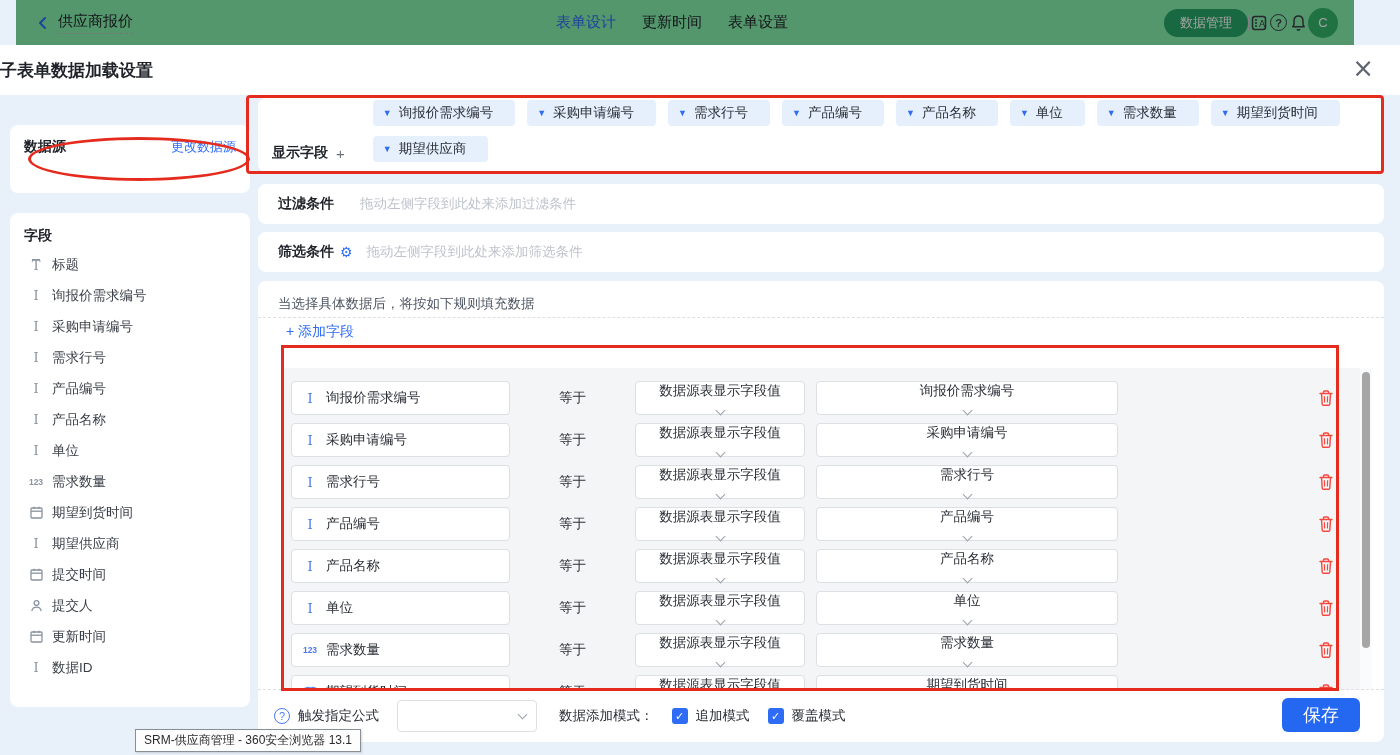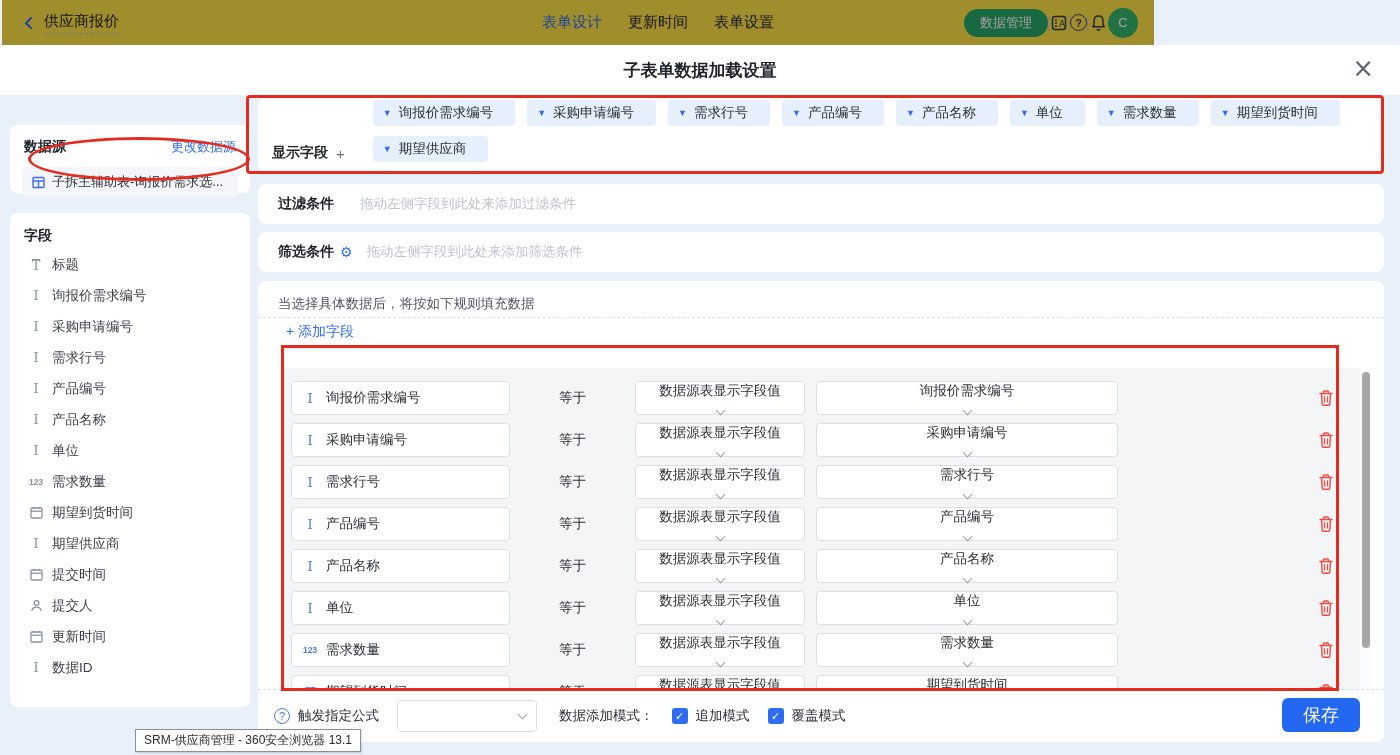--- a/index.html
+++ b/index.html
@@ -1,39 +1,39 @@
 <!DOCTYPE html>
 <html><head>
 <meta charset="utf-8">
 <style>
   * { margin:0; padding:0; box-sizing:border-box; }
   html,body { width:1400px; height:755px; }
   body { font-family:"Liberation Sans","DejaVu Sans",sans-serif; background:#e8f0fa; position:relative; overflow:hidden; }
   .stage { position:absolute; inset:0; width:1400px; height:755px; }
 
   
-  .topbar { position:absolute; left:2px; top:0; width:1152px; height:45px; background:#fde047; }
+  .topbar { position:absolute; left:16px; top:0; width:1338px; height:45px; background:#86efac; }
   .topbar-inner { position:relative; width:100%; height:100%; }
   .topbar-dim { position:absolute; inset:0; background:rgba(0,0,0,0.37); z-index:5; pointer-events:none; }
   .back-group { position:absolute; left:20px; top:0; height:45px; display:flex; align-items:center; gap:8px; }
   .back-chevron { width:14px; height:14px; display:inline-block; }
   .doc-title { font-size:15px; color:#1f2329; border-bottom:1px dashed #b9bdc4; padding-bottom:2px; }
   .top-tabs { position:absolute; left:540px; top:0; height:45px; display:flex; align-items:center; gap:26px; }
   .top-tab { font-size:15px; color:#1f2329; cursor:pointer; }
   .top-tab.active { color:#2f6cf6; }
   .top-right { position:absolute; right:16px; top:0; height:45px; display:flex; align-items:center; }
   .pill-btn { background:#27a567; color:#fff; font-size:13px; border:none; border-radius:15px; height:28px; padding:0 16px; cursor:pointer; }
   .tb-divider { width:1px; height:16px; background:#c9cdd4; }
   .tb-icon { width:20px; height:20px; display:flex; align-items:center; justify-content:center; color:#3a3f47; }
   .help-circle { width:17px; height:17px; border:1.5px solid #3a3f47; border-radius:50%; font-size:11px; font-weight:bold; display:flex; align-items:center; justify-content:center; color:#3a3f47; }
   .avatar { width:30px; height:30px; border-radius:50%; background:#35b56a; color:#fff; font-size:13px; display:flex; align-items:center; justify-content:center; }
 
   
   .modal-header { position:absolute; left:0; top:45px; width:1400px; height:50px; background:#fff; }
-  .modal-title { position:absolute; left:0; right:0; top:14px; text-align:center; font-size:17px; font-weight:bold; color:#1f2329; }
+  .modal-title { position:absolute; left:0; right:0; top:14px; text-align:left; font-size:17px; font-weight:bold; color:#1f2329; }
   .modal-close { position:absolute; right:26px; top:10px; font-size:26px; line-height:26px; color:#5f6672; cursor:pointer; font-family:"DejaVu Sans",sans-serif; }
   .modal-body { position:absolute; left:0; top:95px; width:1400px; height:660px; background:#e8f0fa; }
 
   .card { position:absolute; background:#fff; border-radius:8px; }
 
   
   .ds-card { left:10px; top:30px; width:240px; height:68px; }
   .ds-head { display:flex; justify-content:space-between; align-items:center; padding:13px 14px 0 14px; }
   .ds-title { font-size:14px; font-weight:bold; color:#1f2329; }
   .ds-link { font-size:13px; color:#2f6cf6; cursor:pointer; }
@@ -150,30 +150,20 @@
     <span class="modal-close">×</span>
   </div>
 
   <div class="modal-body">
 
     <div class="card ds-card">
       <div class="ds-head">
         <span class="ds-title">数据源</span>
         <span class="ds-link">更改数据源</span>
       </div>
-      <div class="ds-item">
-        <span class="f-ic">
-          <svg width="13" height="13" viewBox="0 0 13 13">
-              <rect x="1" y="1.5" width="11" height="10" rx="1" fill="none" stroke="#3f6df5" stroke-width="1.4"></rect>
-              <line x1="1" y1="5" x2="12" y2="5" stroke="#3f6df5" stroke-width="1.4"></line>
-              <line x1="6.5" y1="5" x2="6.5" y2="11.5" stroke="#3f6df5" stroke-width="1.4"></line>
-            </svg>
-        </span>
-        <span>子拆主辅助表-询报价需求选...</span>
-      </div>
     </div>
 
     <div class="card fields-card">
       <div class="fields-title">字段</div>
       <div id="field-list">
   <div class="field-item">
     <span class="f-ic">
               <span class="glyph-title">T</span>
             </span>
     <span>标题</span>

